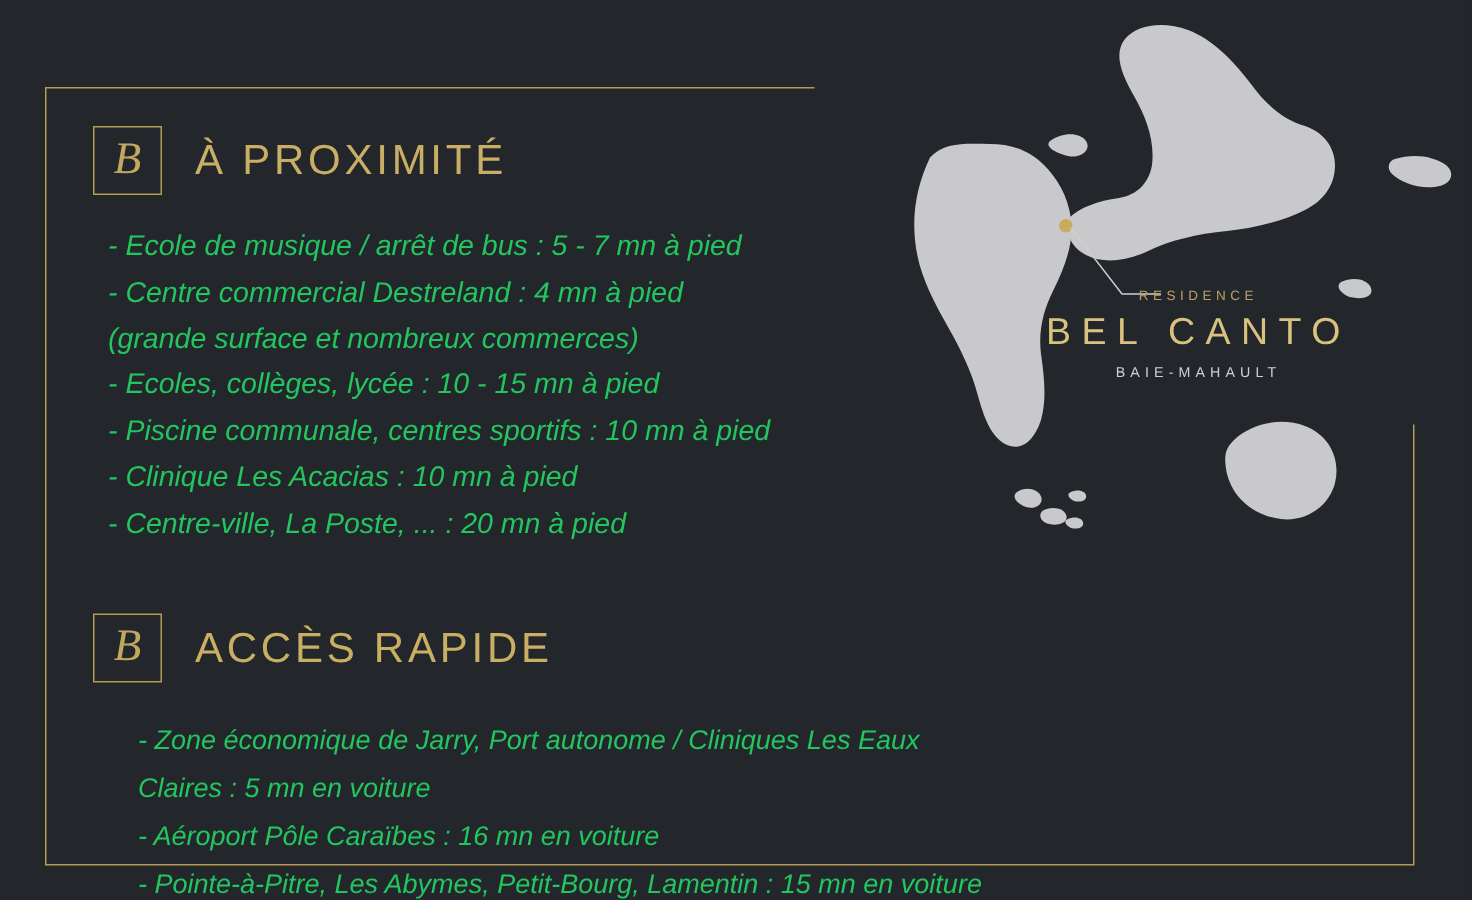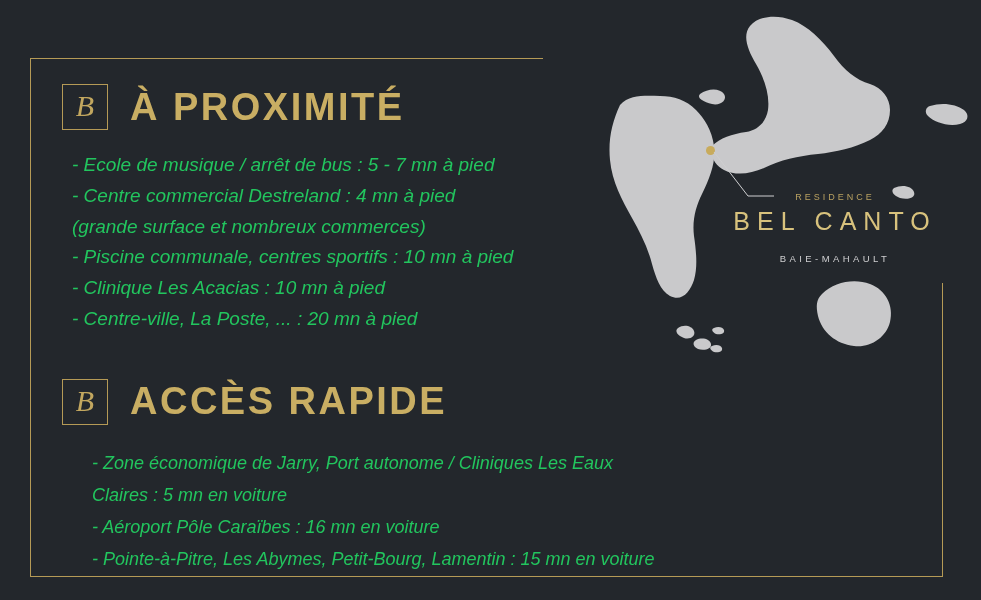--- a/index.html
+++ b/index.html
@@ -78,24 +78,24 @@
     font-family: "Liberation Serif", serif;
     font-style: italic;
     font-size: 30px;
     color: #c2a75f;
     line-height: 1;
     position: relative;
     top: -1px;
   }
   .section-title {
     font-family: "Liberation Sans", sans-serif;
-    font-size: 38px;
+    font-size: 28px;
     letter-spacing: 2.5px;
     color: #c9ae63;
-    font-weight: 700;
+    font-weight: 400;
   }
 
   .items {
     margin-top: 14px;
     padding-left: 10px;
   }
   .item {
     font-family: "Liberation Sans", sans-serif;
     font-style: italic;
     font-size: 19px;
@@ -112,42 +112,42 @@
     position: absolute;
     left: 590px;
     top: 10px;
     width: 391px;
     height: 370px;
   }
   .map svg { display: block; }
 
   .brand {
     position: absolute;
-    left: 700px;
+    left: 664px;
     top: 192px;
     width: 270px;
     text-align: center;
   }
   .brand-sup {
     font-size: 9px;
     letter-spacing: 3px;
     color: #b9a161;
     margin-bottom: 5px;
   }
   .brand-name {
     font-size: 25px;
     letter-spacing: 7px;
     color: #d8c27d;
     text-align: center;
   }
   .brand-sub {
     font-size: 9.5px;
     letter-spacing: 3.4px;
     color: #cfcfd1;
-    margin-top: 17px;
+    margin-top: 7px;
   }
   .marker {
     position: absolute;
     left: 706px;
     top: 146px;
     width: 9px;
     height: 9px;
     border-radius: 50%;
     background: #c8ab5c;
   }
@@ -175,20 +175,21 @@
       <div class="section-head">
         <div class="monogram">
           <span>B</span>
         </div>
         <div class="section-title">À PROXIMITÉ</div>
       </div>
       <div class="items">
         <div class="item">- Ecole de musique / arrêt de bus : 5 - 7 mn à pied</div>
         <div class="item">- Centre commercial Destreland : 4 mn à pied
 (grande surface et nombreux commerces)</div>
+        <div class="item">- Ecoles, collèges, lycée : 10 - 15 mn à pied</div>
         <div class="item">- Piscine communale, centres sportifs : 10 mn à pied</div>
         <div class="item">- Clinique Les Acacias : 10 mn à pied</div>
         <div class="item">- Centre-ville, La Poste, ... : 20 mn à pied</div>
       </div>
     </div>
 
     <div class="section" id="section-access" style="margin-top:38px;">
       <div class="section-head">
         <div class="monogram">
           <span>B</span>

